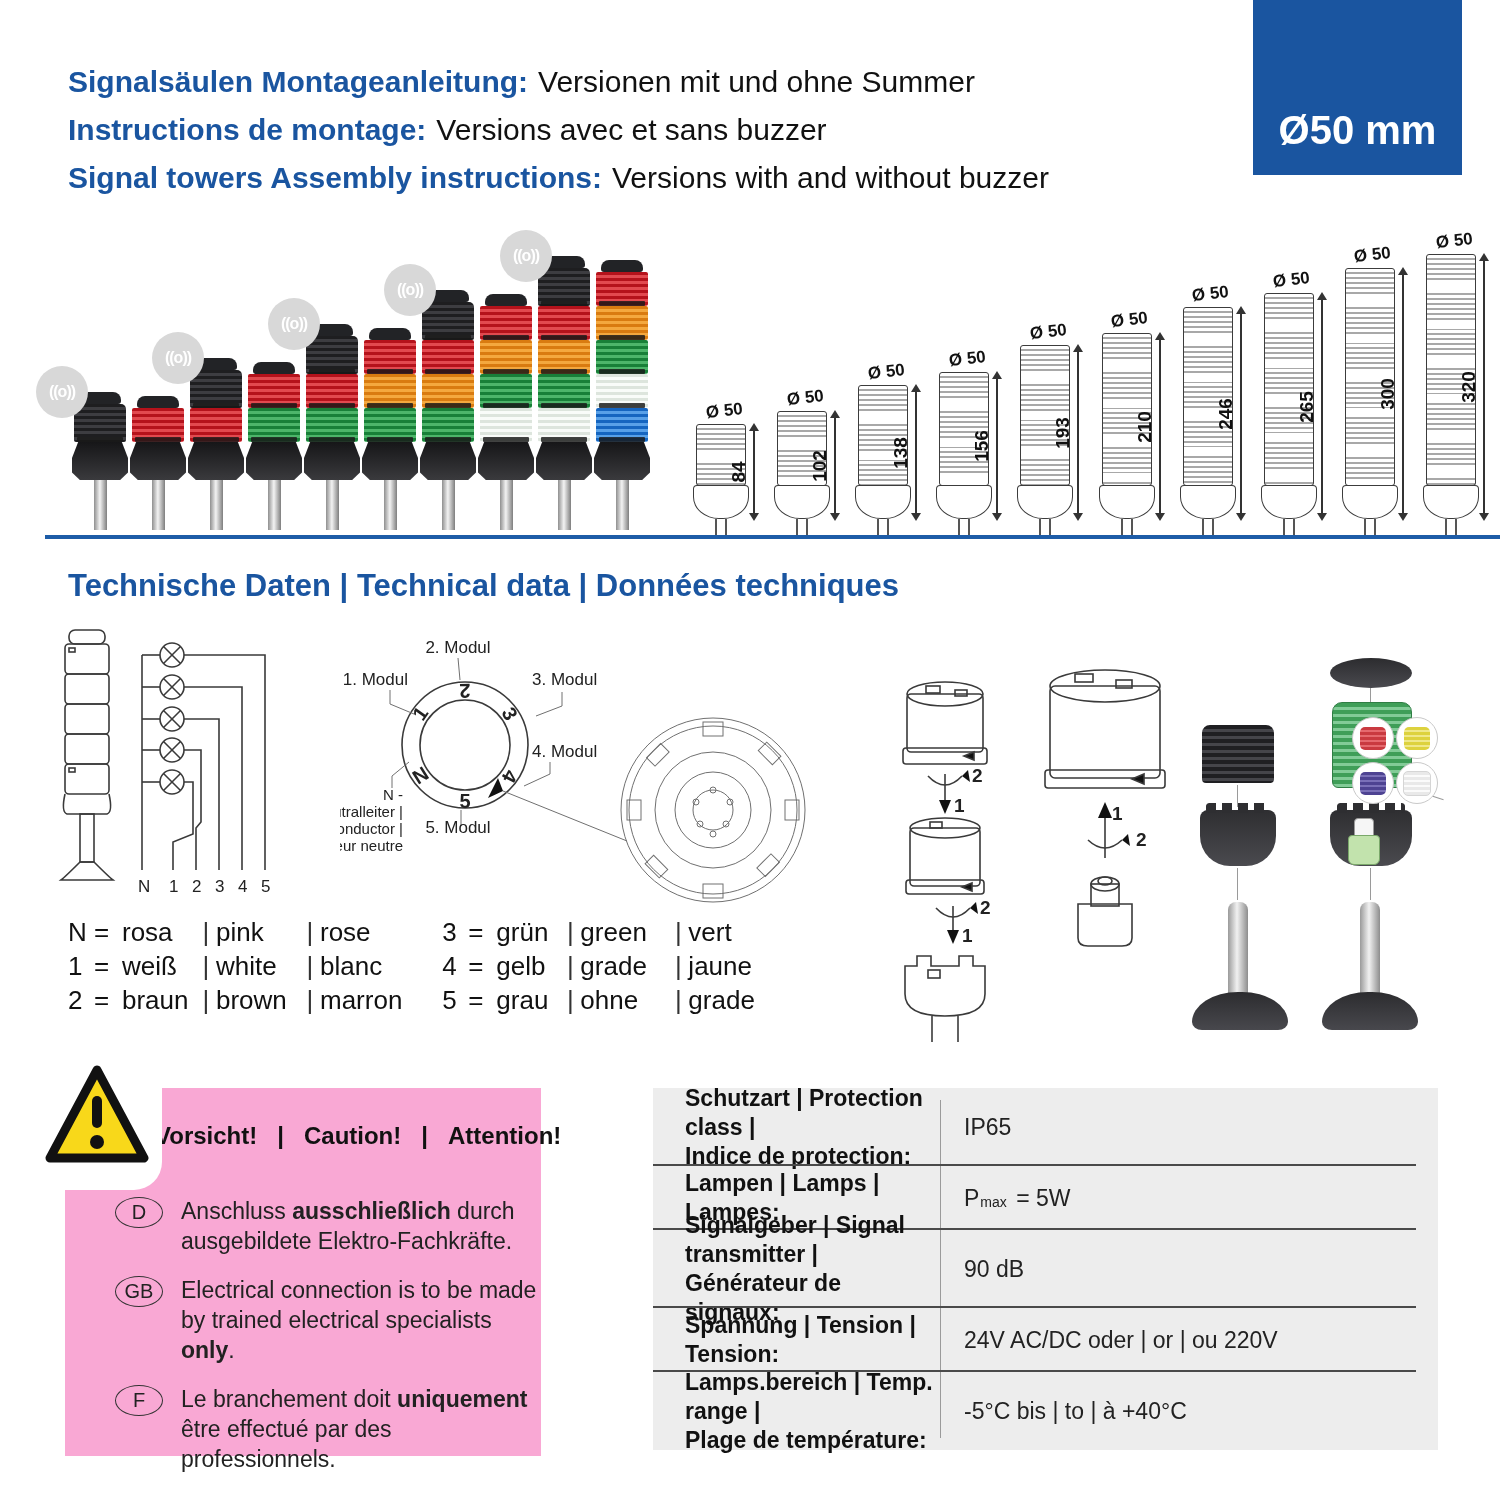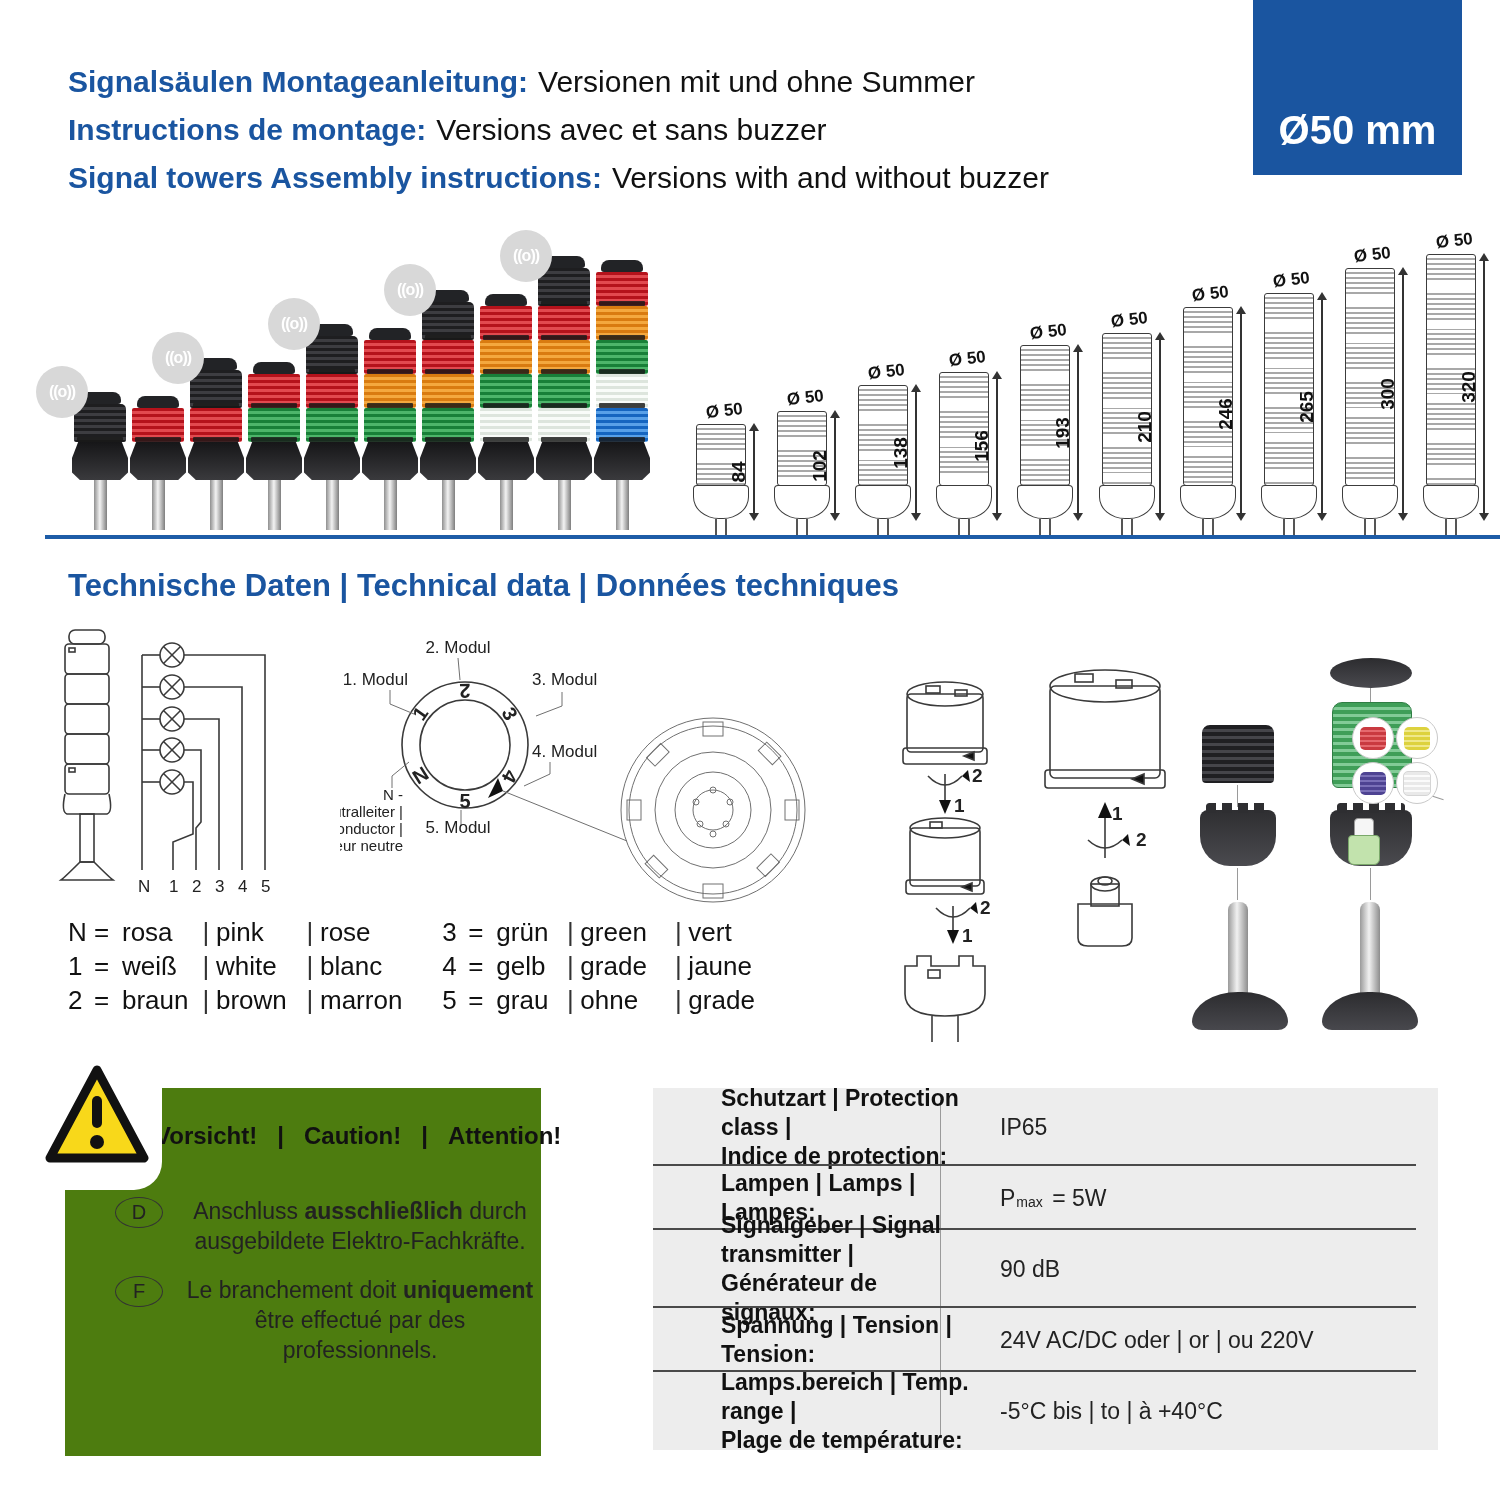--- a/index.html
+++ b/index.html
@@ -81,32 +81,32 @@
   #legend{position:absolute;left:68px;top:920px;display:flex;gap:40px;font-size:26px;color:#111;}
   .legend-block{display:flex;flex-direction:column;gap:9px;}
   .lg-row{display:flex;align-items:baseline;line-height:25px;}
   .lg-code{width:26px;}
   .lg-eq{width:28px;}
   .lg-sep{width:20px;text-align:center;color:#333;}
   .b1 .lg-de{width:74px;} .b1 .lg-en{width:84px;}
   .b2 .lg-de{width:64px;} .b2 .lg-en{width:88px;}
 
   
-  #caution-box{position:absolute;left:65px;top:1088px;width:476px;height:368px;background:#4d7c0f;text-align:center;}
+  #caution-box{position:absolute;left:65px;top:1088px;width:476px;height:368px;background:#f9a8d4;}
   #warn-notch{position:absolute;left:30px;top:1050px;width:132px;height:140px;background:#fff;border-radius:28px;}
   #warning-tri{position:absolute;left:44px;top:1062px;}
   #caution-title{position:absolute;left:90px;top:34px;display:flex;gap:20px;font-size:24px;font-weight:bold;color:#111;}
   #caution-items{position:absolute;left:50px;top:108px;}
   .caution-item{display:flex;margin-bottom:19px;}
   .lang-badge{flex:0 0 auto;width:46px;height:29px;border:1.6px solid #333;border-radius:50%;display:flex;align-items:center;justify-content:center;font-size:20px;color:#222;margin-right:18px;margin-top:1px;}
   .caution-text{margin:0;width:358px;font-size:23px;line-height:30px;color:#222;}
 
   
   #spec-table{position:absolute;left:653px;top:1088px;width:785px;height:362px;background:#ededed;display:flex;flex-direction:column;}
-  .spec-row{position:relative;display:flex;padding-left:36px;}
+  .spec-row{position:relative;display:flex;}
   .spec-row.tall{height:78px;} .spec-row.short{height:64px;}
   .spec-row:not(:last-child)::after{content:"";position:absolute;left:0;right:22px;bottom:0;border-bottom:2px solid #4a4a4a;}
   .spec-label{width:287px;padding-left:32px;display:flex;flex-direction:column;justify-content:center;font-weight:bold;font-size:23px;line-height:29px;color:#111;box-sizing:border-box;}
   .spec-value{flex:1;padding-left:24px;display:flex;align-items:center;font-size:23px;color:#222;}
   .spec-value sub{font-size:14px;margin:8px 3px 0 1px;}
   #spec-vline{position:absolute;left:287px;top:12px;bottom:12px;width:1px;background:#9a9a9a;}
 </style>
 </head>
 <body>
 
@@ -664,20 +664,24 @@
       <span>Caution!</span>
       <span>|</span>
       <span>Attention!</span>
     </div>
     <div id="caution-items">
       <div class="caution-item">
         <span class="lang-badge">D</span>
         <p class="caution-text"><span>Anschluss </span><b>ausschließlich</b><span> durch ausgebildete Elektro-Fachkräfte.</span></p>
       </div>
       <div class="caution-item">
+        <span class="lang-badge">GB</span>
+        <p class="caution-text"><span>Electrical connection is to be made by trained electrical specialists </span><b>only</b><span>.</span></p>
+      </div>
+      <div class="caution-item">
         <span class="lang-badge">F</span>
         <p class="caution-text"><span>Le branchement doit </span><b>uniquement</b><span> être effectué par des professionnels.</span></p>
       </div>
     </div>
   </div>
   <div id="warn-notch"></div>
   <svg id="warning-tri" width="106" height="108" viewBox="0 0 106 108">
     <polygon points="53,8 100,96 6,96" fill="#f8d81a" stroke="#111" stroke-width="9" stroke-linejoin="round"></polygon>
     <rect x="48" y="34" width="10" height="32" rx="5" fill="#111"></rect>
     <circle cx="53" cy="80" r="7" fill="#111"></circle>

